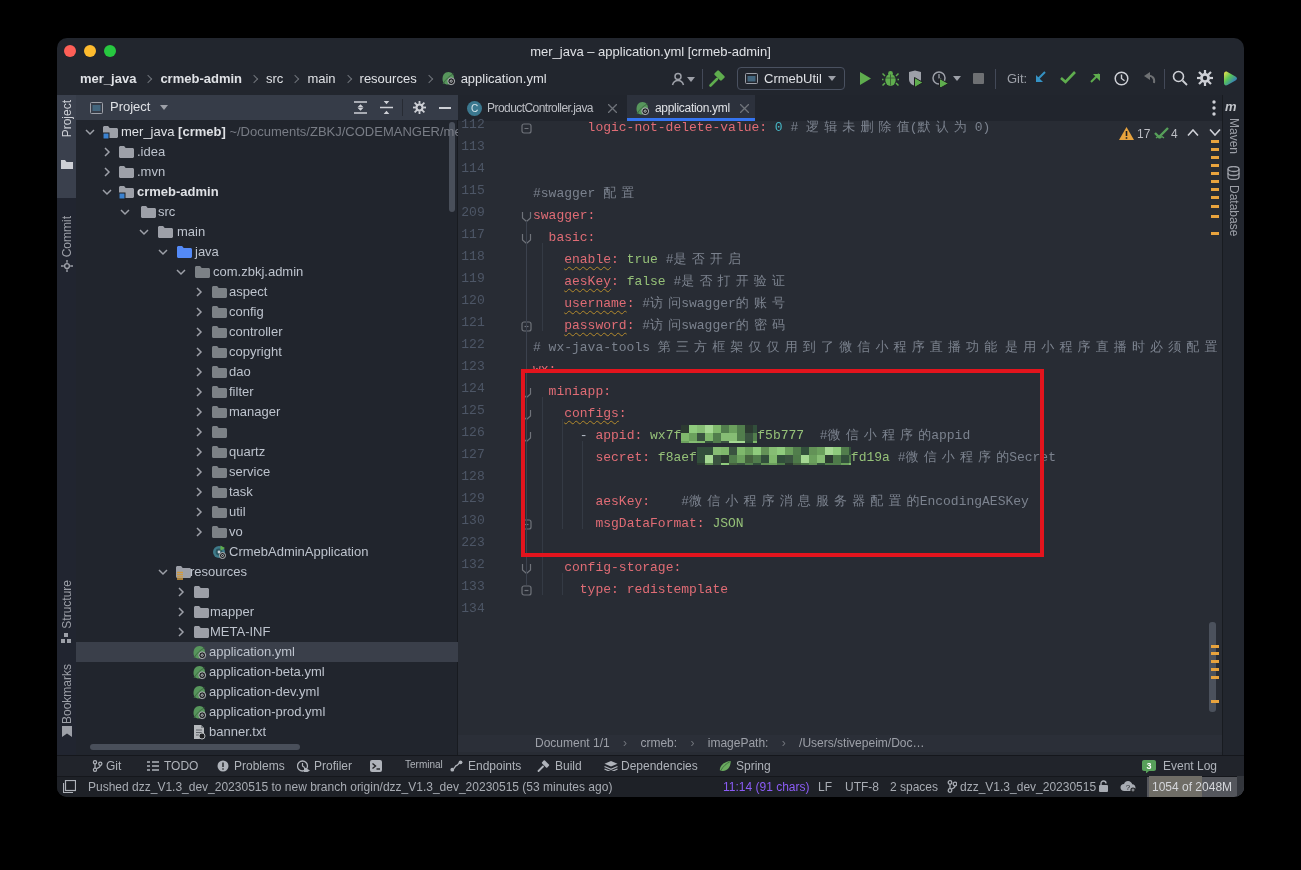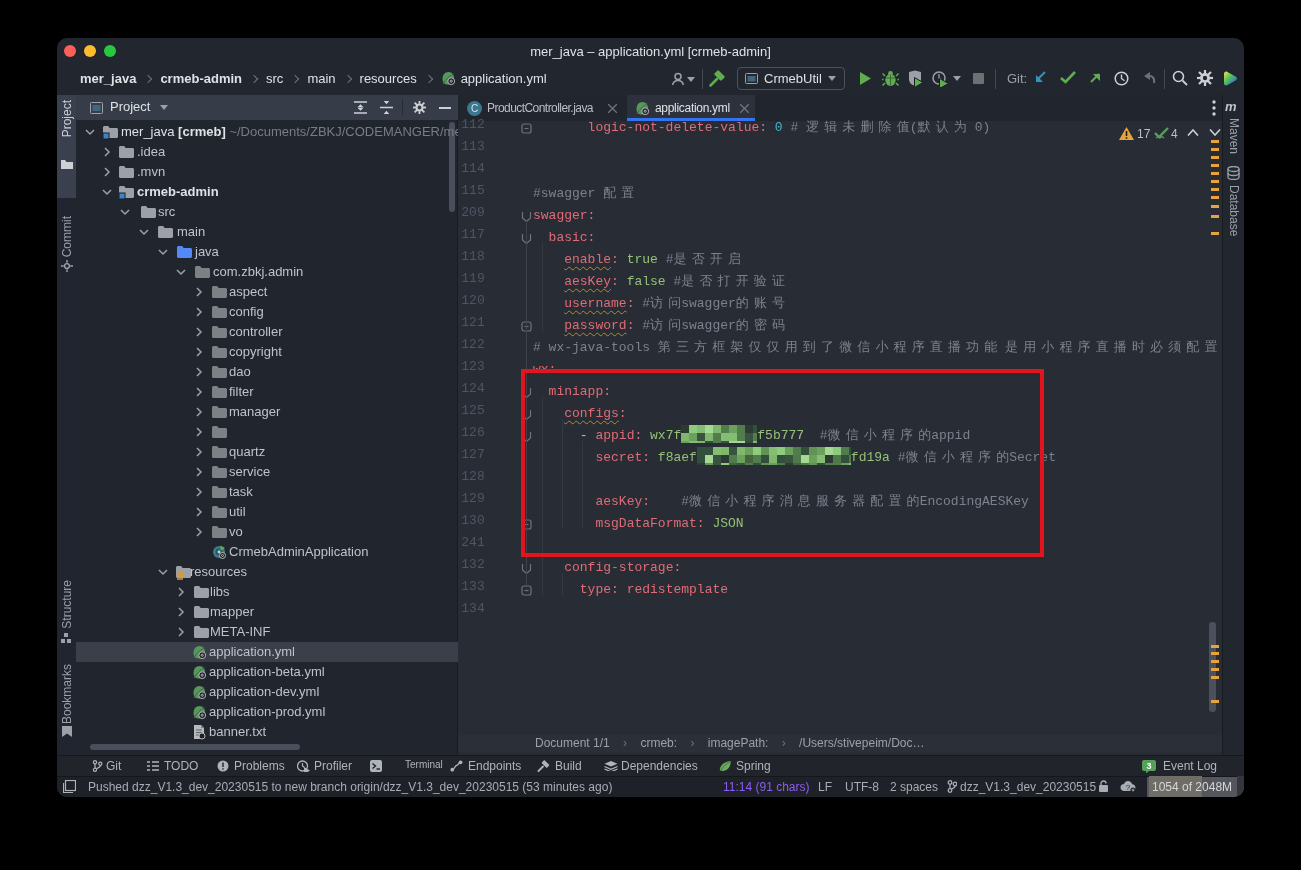--- a/index.html
+++ b/index.html
@@ -368,21 +368,20 @@
         <path d="M1 7.5h6M1 9.7h6M1 11.9h6M1 14h6"></path>
       </g>
     </svg>
 <div class="trow" style="left:133px;top:524px">resources</div>
 <svg class="abs" style="left:119px;top:549px" width="10" height="10" viewBox="0 0 10 10">
       <path d="M3 1l4 4-4 4" fill="none" stroke="#9da0a8" stroke-width="1.5"></path>
     </svg>
 <svg class="abs" style="left:137px;top:547px" width="15" height="15" viewBox="0 0 15 15">
       <path d="M0 2.5C0 1.7.7 1 1.5 1h3.6l1.6 2h6.8c.8 0 1.5.7 1.5 1.5v7c0 .8-.7 1.5-1.5 1.5h-12C.7 13 0 12.3 0 11.5z" fill="#9da0a8"></path>
     </svg>
-<div class="trow" style="left:153px;top:544px">libs</div>
 <svg class="abs" style="left:119px;top:569px" width="10" height="10" viewBox="0 0 10 10">
       <path d="M3 1l4 4-4 4" fill="none" stroke="#9da0a8" stroke-width="1.5"></path>
     </svg>
 <svg class="abs" style="left:137px;top:567px" width="15" height="15" viewBox="0 0 15 15">
       <path d="M0 2.5C0 1.7.7 1 1.5 1h3.6l1.6 2h6.8c.8 0 1.5.7 1.5 1.5v7c0 .8-.7 1.5-1.5 1.5h-12C.7 13 0 12.3 0 11.5z" fill="#9da0a8"></path>
     </svg>
 <div class="trow" style="left:153px;top:564px">mapper</div>
 <svg class="abs" style="left:119px;top:589px" width="10" height="10" viewBox="0 0 10 10">
       <path d="M3 1l4 4-4 4" fill="none" stroke="#9da0a8" stroke-width="1.5"></path>
     </svg>
@@ -590,21 +589,21 @@
         <rect x="128" y="16" width="8" height="8" fill="#517d4c"></rect>
         <rect x="136" y="16" width="8" height="8" fill="#517d4c"></rect>
         <rect x="144" y="16" width="8" height="8" fill="#6ba05d"></rect>
         <rect x="152" y="16" width="8" height="8" fill="#86bd74"></rect>
       </svg><span class="v">fd19a</span> <span class="c">#<span class="cjk">微信小程序的</span>Secret</span></div>
 <span class="g abs mono" style="left:401px;top:431px;width:30px">128</span>
 <span class="g abs mono" style="left:401px;top:453px;width:30px">129</span>
     <div class="cline mono abs" style="left:476px;top:453px">        <span class="k">aesKey:</span>    <span class="c">#<span class="cjk">微信小程序消息服务器配置的</span>EncodingAESKey</span></div>
 <span class="g abs mono" style="left:401px;top:475px;width:30px">130</span>
     <div class="cline mono abs" style="left:476px;top:475px">        <span class="k">msgDataFormat:</span> <span class="v">JSON</span></div>
-<span class="g abs mono" style="left:401px;top:497px;width:30px">241</span>
+<span class="g abs mono" style="left:401px;top:497px;width:30px">223</span>
 <span class="g abs mono" style="left:401px;top:519px;width:30px">132</span>
     <div class="cline mono abs" style="left:476px;top:519px">    <span class="k">config-storage:</span></div>
 <span class="g abs mono" style="left:401px;top:541px;width:30px">133</span>
     <div class="cline mono abs" style="left:476px;top:541px">      <span class="k">type:</span> <span class="k">redistemplate</span></div>
 <span class="g abs mono" style="left:401px;top:563px;width:30px">134</span>
 <svg class="abs" style="left:464px;top:85px" width="11" height="11" viewBox="0 0 11 11">
       <rect x="1" y="1" width="9" height="9" rx="2" fill="none" stroke="#6f737a" stroke-width="1.2"></rect>
       <path d="M3.5 5.5h4" stroke="#6f737a" stroke-width="1.2"></path>
     </svg>
 <svg class="abs" style="left:464px;top:283px" width="11" height="11" viewBox="0 0 11 11">

